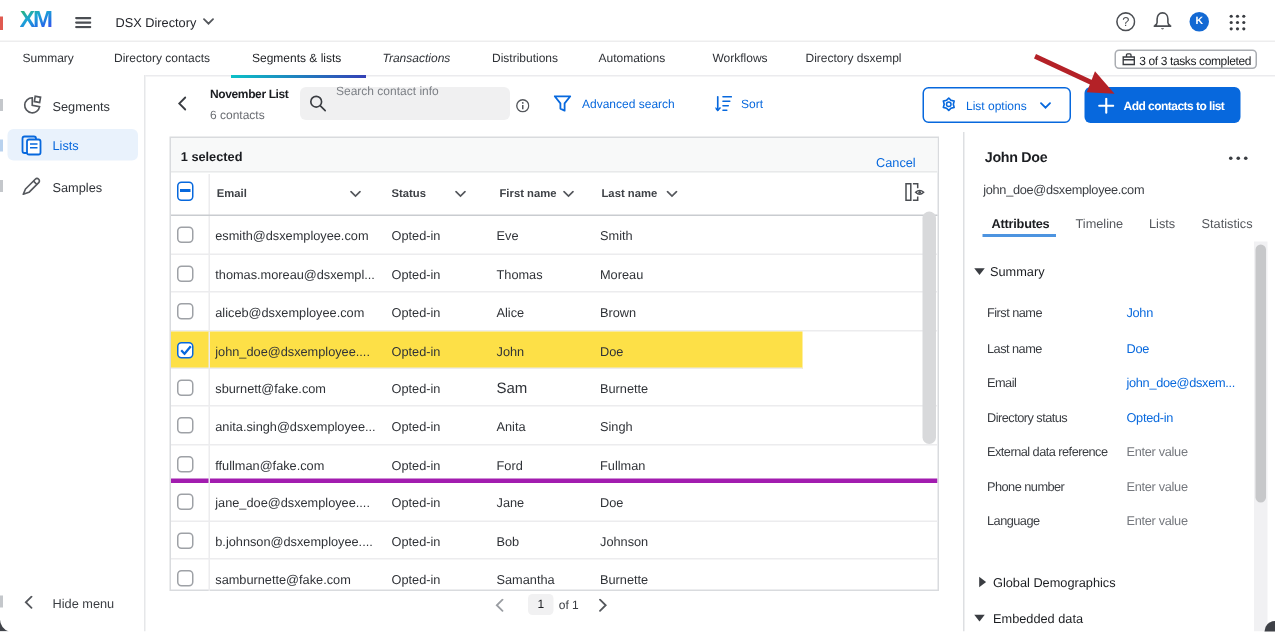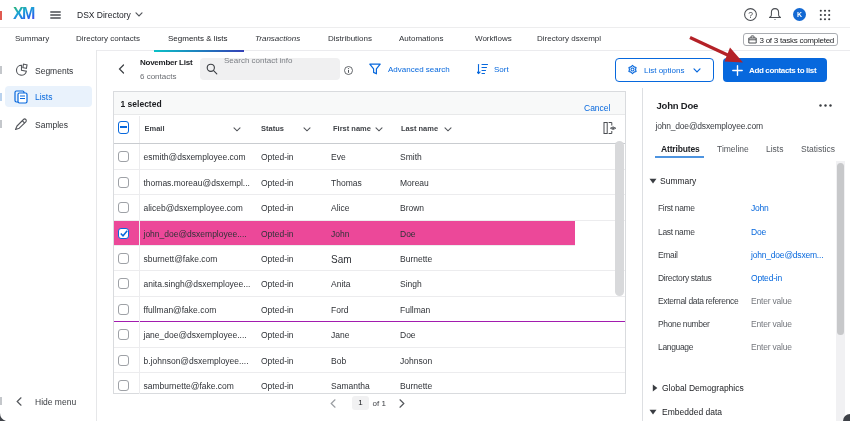--- a/index.html
+++ b/index.html
@@ -216,21 +216,21 @@
       <div style="position:absolute;left:286px;top:8px;font-size:8.5px;color:#2f3237;">Moreau</div>
     </div>
     <div style="position:absolute;left:0;top:50.90px;width:511px;height:25.45px;border-bottom:1px solid #ececee;">
       <div style="position:absolute;left:3.5px;top:7px;width:11px;height:11px;border:1.2px solid #9ea1a6;border-radius:3px;background:#fff;"></div>
       <div style="position:absolute;left:25px;top:0;width:1px;height:25.45px;background:#ececee;"></div>
       <div style="position:absolute;left:29.5px;top:8px;font-size:8.5px;color:#2f3237;white-space:nowrap;">aliceb@dsxemployee.com</div>
       <div style="position:absolute;left:147px;top:8px;font-size:8.5px;color:#2f3237;">Opted-in</div>
       <div style="position:absolute;left:217px;top:8px;font-size:8.5px;color:#2f3237;">Alice</div>
       <div style="position:absolute;left:286px;top:8px;font-size:8.5px;color:#2f3237;">Brown</div>
     </div>
-    <div style="position:absolute;left:0;top:76.35px;width:461px;height:25.45px;background:#ec4899;border-bottom:1px solid #ececee;">
+    <div style="position:absolute;left:0;top:76.35px;width:421px;height:25.45px;background:#fde047;border-bottom:1px solid #ececee;">
       <div style="position:absolute;left:3.5px;top:7px;width:11px;height:11px;border:1.3px solid #0768dd;border-radius:3px;background:#fff;"></div>
       <svg style="position:absolute;left:5.5px;top:9.5px;display:block;" width="8" height="7" viewBox="0 0 8 7">
         <path d="M0.8 3.5 L3 5.8 L7.2 0.8" stroke="#0768dd" stroke-width="1.5" fill="none"></path>
       </svg>
       <div style="position:absolute;left:25px;top:0;width:1px;height:25.45px;background:#ececee;"></div>
       <div style="position:absolute;left:29.5px;top:8px;font-size:8.5px;color:#2f3237;white-space:nowrap;">john_doe@dsxemployee....</div>
       <div style="position:absolute;left:147px;top:8px;font-size:8.5px;color:#2f3237;">Opted-in</div>
       <div style="position:absolute;left:217px;top:8px;font-size:8.5px;color:#2f3237;">John</div>
       <div style="position:absolute;left:286px;top:8px;font-size:8.5px;color:#2f3237;">Doe</div>
     </div>
@@ -243,21 +243,21 @@
       <div style="position:absolute;left:286px;top:8px;font-size:8.5px;color:#2f3237;">Burnette</div>
     </div>
     <div style="position:absolute;left:0;top:127.25px;width:511px;height:25.45px;border-bottom:1px solid #ececee;">
       <div style="position:absolute;left:3.5px;top:7px;width:11px;height:11px;border:1.2px solid #9ea1a6;border-radius:3px;background:#fff;"></div>
       <div style="position:absolute;left:25px;top:0;width:1px;height:25.45px;background:#ececee;"></div>
       <div style="position:absolute;left:29.5px;top:8px;font-size:8.5px;color:#2f3237;white-space:nowrap;">anita.singh@dsxemployee...</div>
       <div style="position:absolute;left:147px;top:8px;font-size:8.5px;color:#2f3237;">Opted-in</div>
       <div style="position:absolute;left:217px;top:8px;font-size:8.5px;color:#2f3237;">Anita</div>
       <div style="position:absolute;left:286px;top:8px;font-size:8.5px;color:#2f3237;">Singh</div>
     </div>
-    <div style="position:absolute;left:0;top:152.70px;width:511px;height:25.45px;border-bottom:1px solid #a21caf;">
+    <div style="position:absolute;left:0;top:152.70px;width:511px;height:25.45px;border-bottom:3px solid #a21caf;">
       <div style="position:absolute;left:3.5px;top:7px;width:11px;height:11px;border:1.2px solid #9ea1a6;border-radius:3px;background:#fff;"></div>
       <div style="position:absolute;left:25px;top:0;width:1px;height:25.45px;background:#ececee;"></div>
       <div style="position:absolute;left:29.5px;top:8px;font-size:8.5px;color:#2f3237;white-space:nowrap;">ffullman@fake.com</div>
       <div style="position:absolute;left:147px;top:8px;font-size:8.5px;color:#2f3237;">Opted-in</div>
       <div style="position:absolute;left:217px;top:8px;font-size:8.5px;color:#2f3237;">Ford</div>
       <div style="position:absolute;left:286px;top:8px;font-size:8.5px;color:#2f3237;">Fullman</div>
     </div>
     <div style="position:absolute;left:0;top:178.15px;width:511px;height:25.45px;border-bottom:1px solid #ececee;">
       <div style="position:absolute;left:3.5px;top:7px;width:11px;height:11px;border:1.2px solid #9ea1a6;border-radius:3px;background:#fff;"></div>
       <div style="position:absolute;left:25px;top:0;width:1px;height:25.45px;background:#ececee;"></div>

